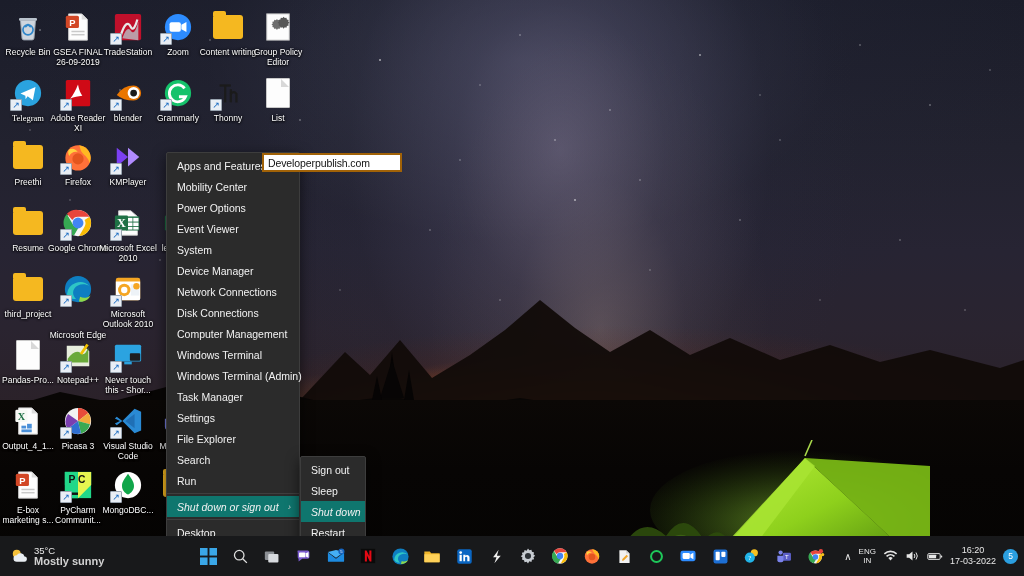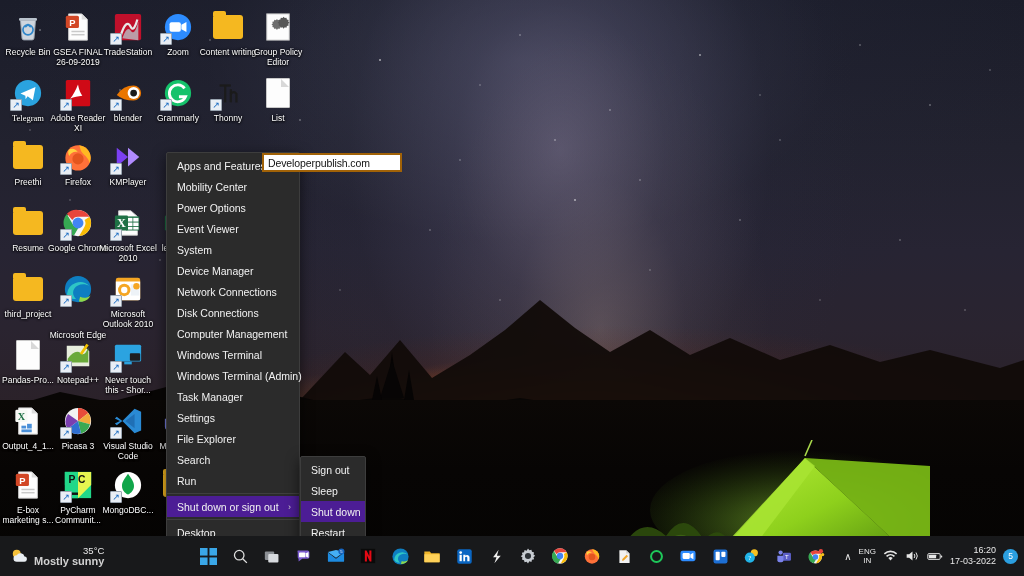--- a/index.html
+++ b/index.html
@@ -119,21 +119,21 @@
   #winx-menu {
     position:absolute; left:166px; top:152px; width:134px;
     background:#2b2b2b; border:1px solid #3d3d3d; border-radius:2px;
     z-index:20; padding:2px 0;
     box-shadow:0 4px 14px rgba(0,0,0,.6);
   }
   .mi {
     height:21px; display:flex; align-items:center; padding:0 10px;
     color:#f2f2f2; font-size:10.5px; white-space:nowrap; position:relative;
   }
-  .mi.hl { background:#4c1d95; }
+  .mi.hl { background:#0f766e;font-style:italic; }
   .mi .arrow { position:absolute; right:8px; font-size:9px; color:#cfcfcf; }
   .msep { height:1px; background:#3f3f3f; margin:2px 0; }
 
   #winx-submenu {
     position:absolute; left:300px; top:456px; width:66px;
     background:#2b2b2b; border:1px solid #3d3d3d; border-radius:2px;
     z-index:21; padding:2px 0;
     box-shadow:0 4px 14px rgba(0,0,0,.6);
   }
   #winx-submenu .mi { height:21px; font-size:10.5px; }
@@ -149,39 +149,39 @@
   
   #taskbar {
     position:absolute; left:0; bottom:0; width:1024px; height:40px;
     background:#18191b; z-index:30;
     display:flex; align-items:center; justify-content:space-between;
   }
   #weather-widget {
     display:flex; align-items:center; gap:6px; padding-left:10px; height:40px;
   }
   .wx-ico { width:18px; height:18px; position:relative; }
-  .wx-text { display:flex; flex-direction:column; line-height:11px;text-align:right; }
+  .wx-text { display:flex; flex-direction:column; line-height:11px; }
   .wx-temp { font-size:9.5px; color:#e9e9e9; }
   .wx-cond { font-size:11px; color:#d2d2d2;font-weight:bold; }
 
   #taskbar-center {
     position:absolute; left:50%; transform:translateX(-50%);
     display:flex; align-items:center; gap:6px; height:40px;
   }
   .tb-ico {
     width:26px; height:26px; display:flex; align-items:center; justify-content:center;
     position:relative; border-radius:4px;
   }
 
   #tray {
     display:flex; align-items:center; gap:7px; padding-right:6px; height:40px;
   }
   .tray-item { display:flex; align-items:center; justify-content:center; color:#e6e6e6; }
   #tray-lang { font-size:8px; line-height:9px; text-align:center; color:#e8e8e8; }
-  #tray-clock { font-size:9px; line-height:11px; text-align:right; color:#e8e8e8; }
+  #tray-clock { font-size:9px; line-height:11px; text-align:center; color:#e8e8e8; }
   #tray-badge {
     width:15px; height:15px; border-radius:50%; background:#2b9fe0;
     color:#fff; font-size:8.5px; display:flex; align-items:center; justify-content:center;
   }
 </style>
 </head>
 <body>
 
 <div id="wallpaper">
   <div class="sky"></div>

